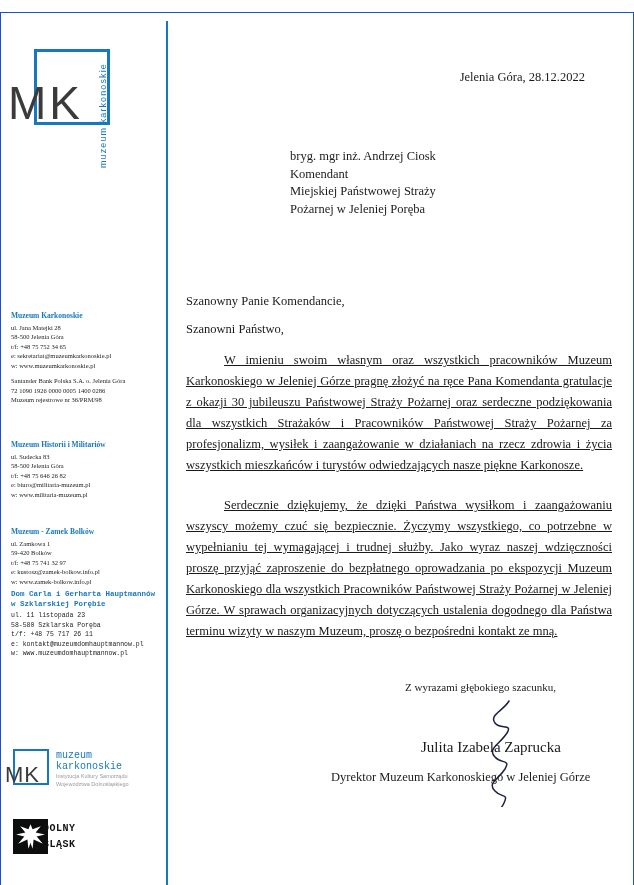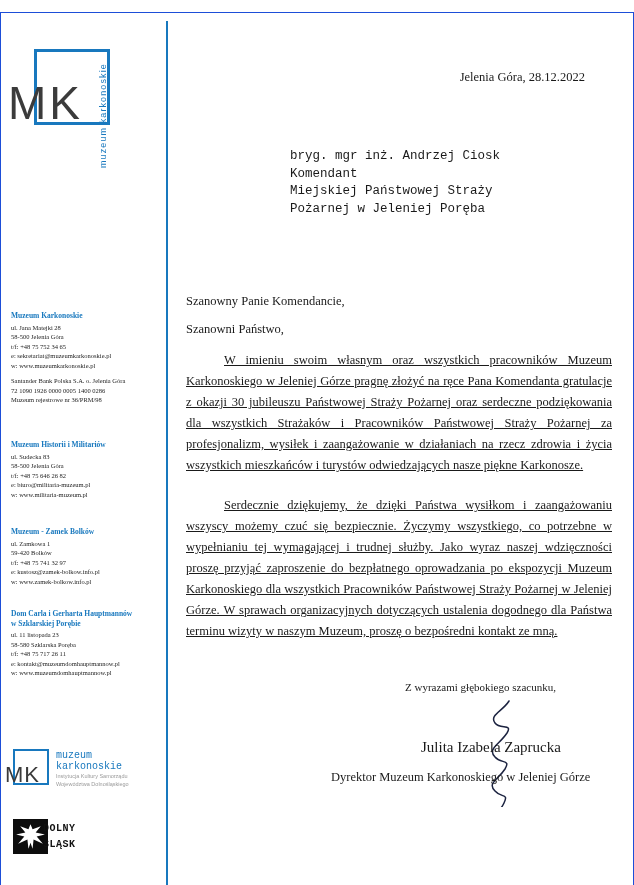--- a/index.html
+++ b/index.html
@@ -21,21 +21,21 @@
   .logo-vertical {
     position:absolute; left:97px; top:40px; height:115px;
     writing-mode:vertical-rl; transform:rotate(180deg);
     font-family:"Liberation Sans", sans-serif; font-size:9px; letter-spacing:1.1px; color:#1878be;
     white-space:nowrap;
   }
 
   
   .sidebar { position:absolute; left:10px; top:0; width:152px; }
   .sb-block { position:absolute; left:0; width:100%; }
-  .sb-b0 { top:298px; } .sb-b1 { top:363px; } .sb-b2 { top:427px; } .sb-b3 { top:514px; } .sb-b4 { top:596px; }
+  .sb-b0 { top:298px; } .sb-b1 { top:363px; } .sb-b2 { top:427px; } .sb-b3 { top:514px; } .sb-b4 { top:577px;font-family:Liberation Mono, monospace; }
   .sb-title { color:#1878be; font-weight:bold; font-size:7.5px; line-height:9.5px; }
   .sb-title.mb { margin-bottom:2px; }
   .sb-line { font-size:6.5px; line-height:9.5px; color:#232323; }
 
   
   .lb-square { position:absolute; left:12px; top:736px; width:36px; height:36px; border:2px solid #1878be; }
   .lb-mk {
     position:absolute; left:4px; top:749px;
     font-family:"Liberation Sans", sans-serif; font-size:22px; font-weight:500; letter-spacing:1px; color:#3b3b3b;
   }
@@ -46,21 +46,21 @@
   .eagle-box { position:absolute; left:12px; top:806px; width:35px; height:35px; background:#0d0d0d; }
   .eagle-box svg { display:block; width:100%; height:100%; }
   .region-text {
     position:absolute; left:42px; top:808px;
     font-family:Liberation Mono, monospace; font-weight:bold; font-size:10px; line-height:15.5px;
     letter-spacing:0.5px; color:#111;
   }
 
   
   .dateline { position:absolute; top:57px; right:48px; font-size:12.5px; }
-  .recipient { position:absolute; left:289px; top:135px; font-size:12.5px; line-height:17.5px;font-family:Liberation Mono, monospace; }
+  .recipient { position:absolute; left:289px; top:135px; font-size:12.5px; line-height:17.5px; }
   .main-col { position:absolute; left:185px; top:281px; width:426px; font-size:12.5px; }
   .salutation { margin-bottom:13px; }
   .body-par { text-align:justify; text-indent:38px; line-height:21px; margin-bottom:19px;text-decoration:underline; }
   .closing { position:absolute; left:404px; top:668px; font-size:11px; }
   .signer-name { position:absolute; left:420px; top:726px; font-size:15px; }
   .signer-title { position:absolute; left:330px; top:757px; font-size:12.5px; }
   .signature { position:absolute; left:462px; top:684px; }
 </style>
 </head>
 <body>

